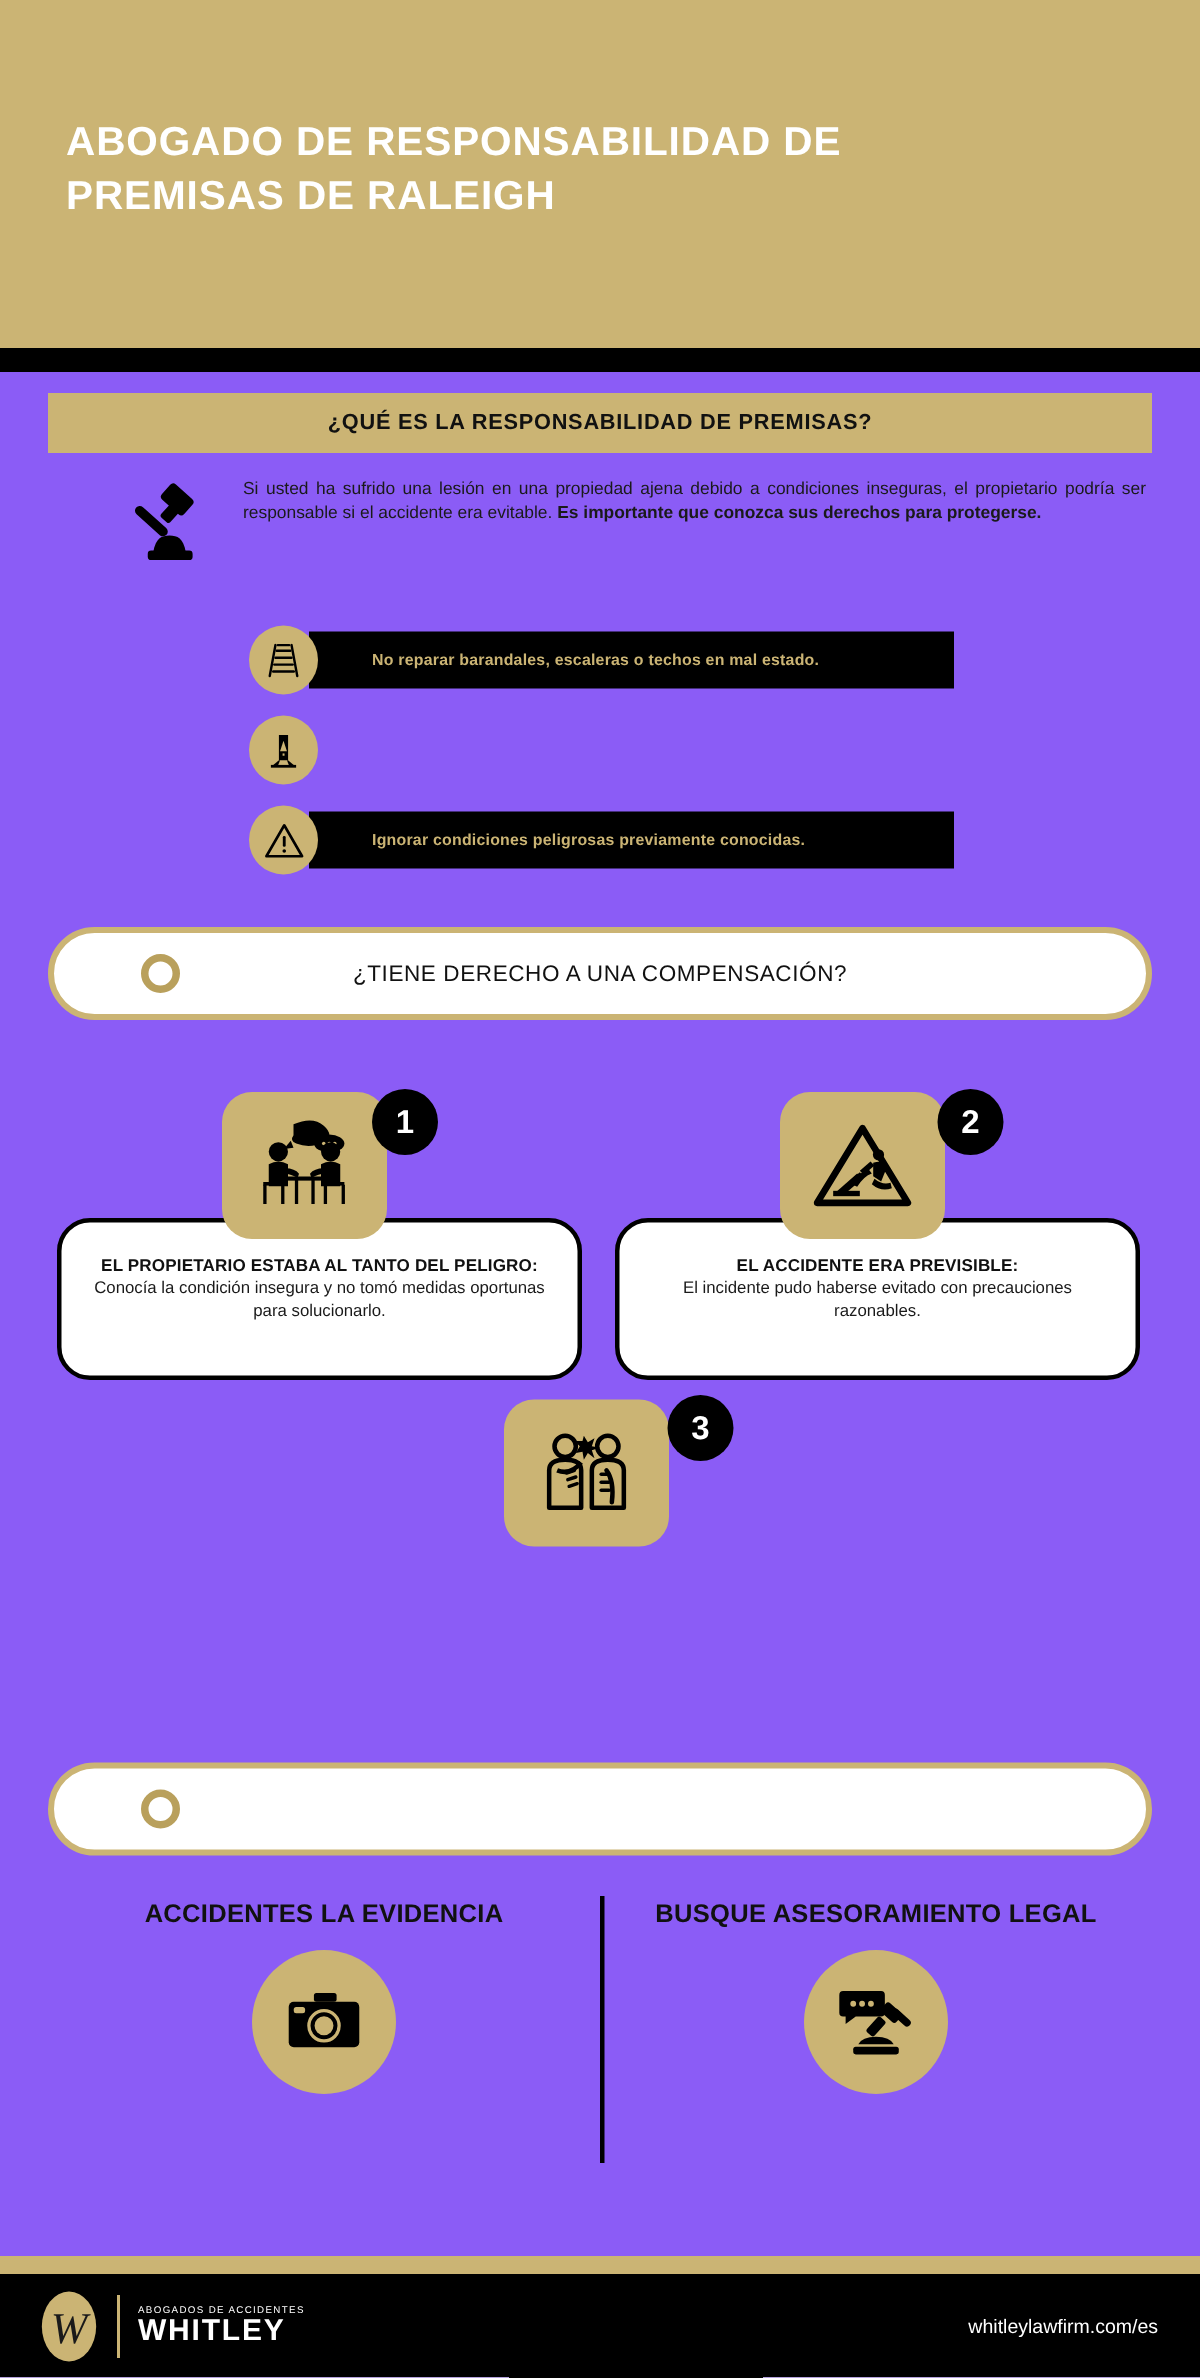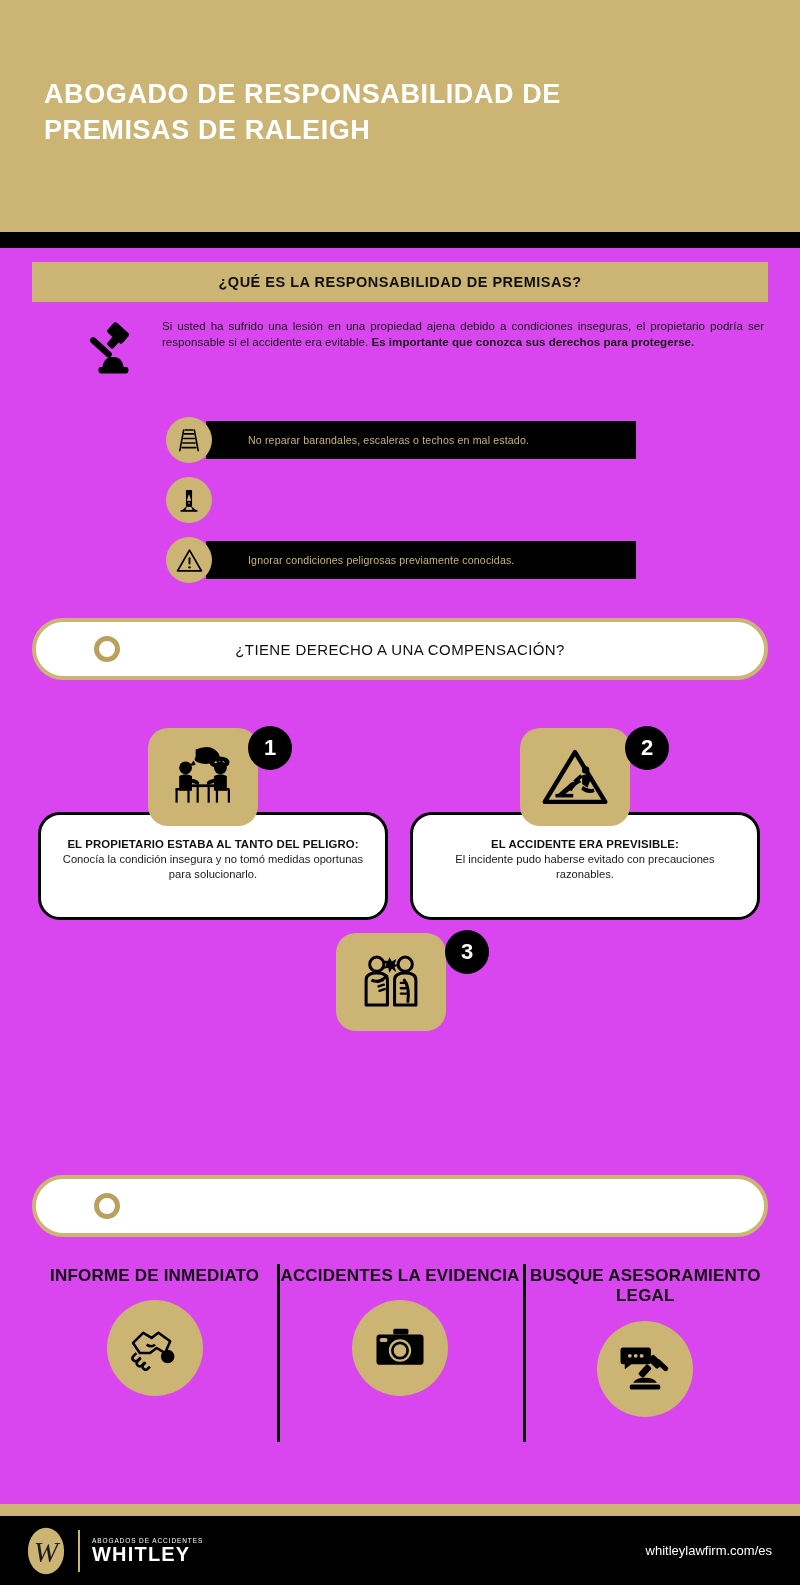--- a/index.html
+++ b/index.html
@@ -6,21 +6,21 @@
   html, body {
     width: 800px;
     height: 1585px;
     background: #ffffff;
     font-family: "Liberation Sans", sans-serif;
   }
   .page {
     position: relative;
     width: 800px;
     height: 1585px;
-    background: #d946ef;
+    background: #8b5cf6;
     overflow: hidden;
   }
 
   
   .header-band {
     position: absolute;
     left: 0; top: 0;
     width: 800px; height: 232px;
     background: #cbb474;
   }
@@ -106,21 +106,21 @@
     flex: 1;
     height: 38px;
     background: #000000;
     display: flex;
     align-items: center;
     padding-left: 42px;
   }
   .bullet-bar span {
     color: #cbb474;
     font-size: 10.6px;
-    font-weight: normal;
+    font-weight: bold;
     letter-spacing: 0.15px;
   }
 
   
   .pill {
     position: absolute;
     left: 32px;
     width: 736px; height: 62px;
     border: 4px solid #cbb474;
     border-radius: 34px;
@@ -451,35 +451,20 @@
     </svg>
   </div>
   <div class="card-num" id="card-3-num">3</div>
 
   <div class="pill" id="pill-steps">
     <div class="pill-ring"></div>
   </div>
 
   <div class="steps">
 
-    <div class="step">
-      <div class="step-label">INFORME DE INMEDIATO</div>
-      <div class="step-circle">
-        <svg viewBox="0 0 64 56" width="54" height="48" aria-hidden="true">
-          <g stroke="#000" stroke-width="3" fill="none" stroke-linejoin="round">
-            <path d="M6 22 L18 10 L28 16 L36 10 L50 20 L44 34 L34 28 L26 34 L14 34 Z"></path>
-            <path d="M22 24 q6 4 10 0"></path>
-            <path d="M10 34 l-4 4 q-2 3 1 5 q3 2 5 -1 l3 -3"></path>
-            <path d="M15 40 l-4 4 q-2 3 1 5 q3 2 5 -1 l3 -3"></path>
-            <path d="M21 45 l-3 3 q-2 3 1 5 q3 2 5 -1 l2 -2"></path>
-          </g>
-          <circle cx="47" cy="38" r="8" fill="#000"></circle>
-        </svg>
-      </div>
-    </div>
 
     <div class="step">
       <div class="step-label">ACCIDENTES LA EVIDENCIA</div>
       <div class="step-circle">
         <svg viewBox="0 0 64 50" width="54" height="42" aria-hidden="true">
           <rect x="24" y="2" width="18" height="7" rx="2" fill="#000"></rect>
           <rect x="4" y="9" width="56" height="36" rx="4" fill="#000"></rect>
           <rect x="8" y="13" width="9" height="5" rx="2" fill="#cbb474"></rect>
           <circle cx="32" cy="28" r="12" fill="none" stroke="#cbb474" stroke-width="2.6"></circle>
           <circle cx="32" cy="28" r="7.5" fill="#cbb474"></circle>

